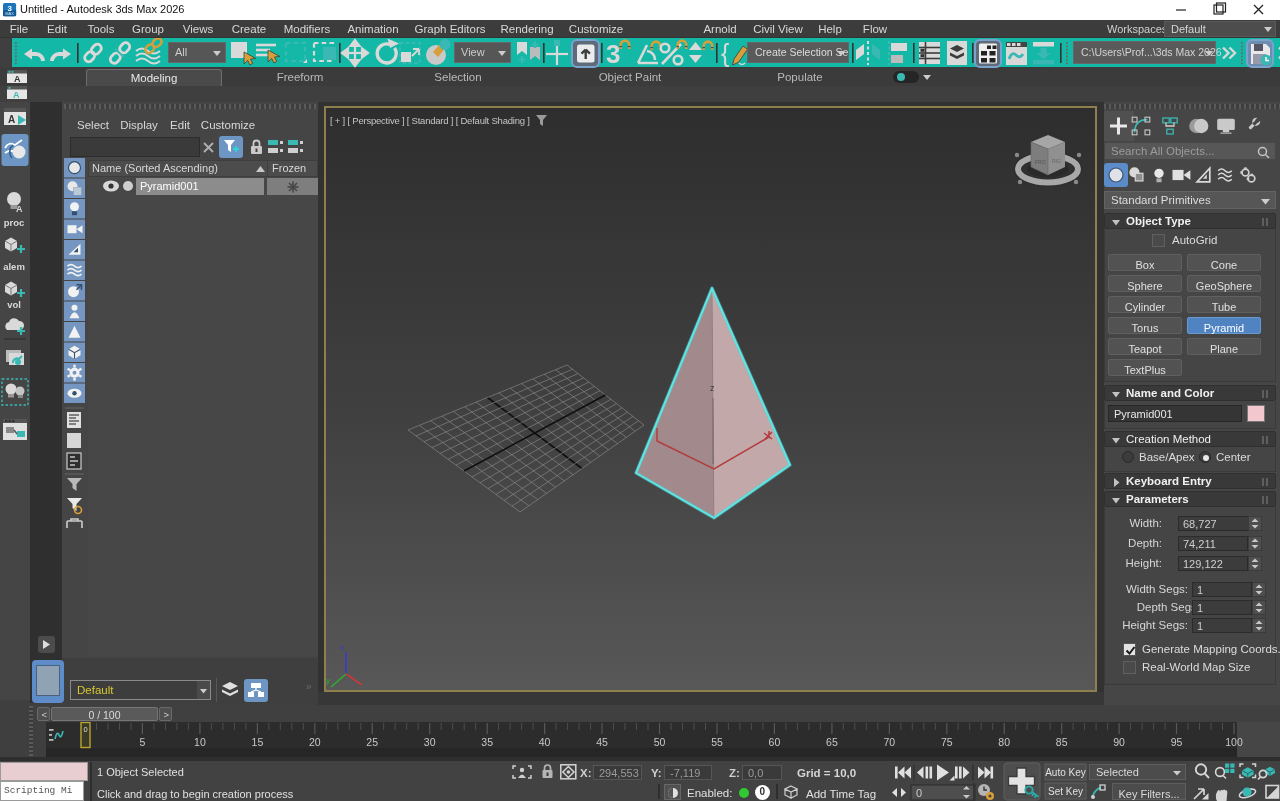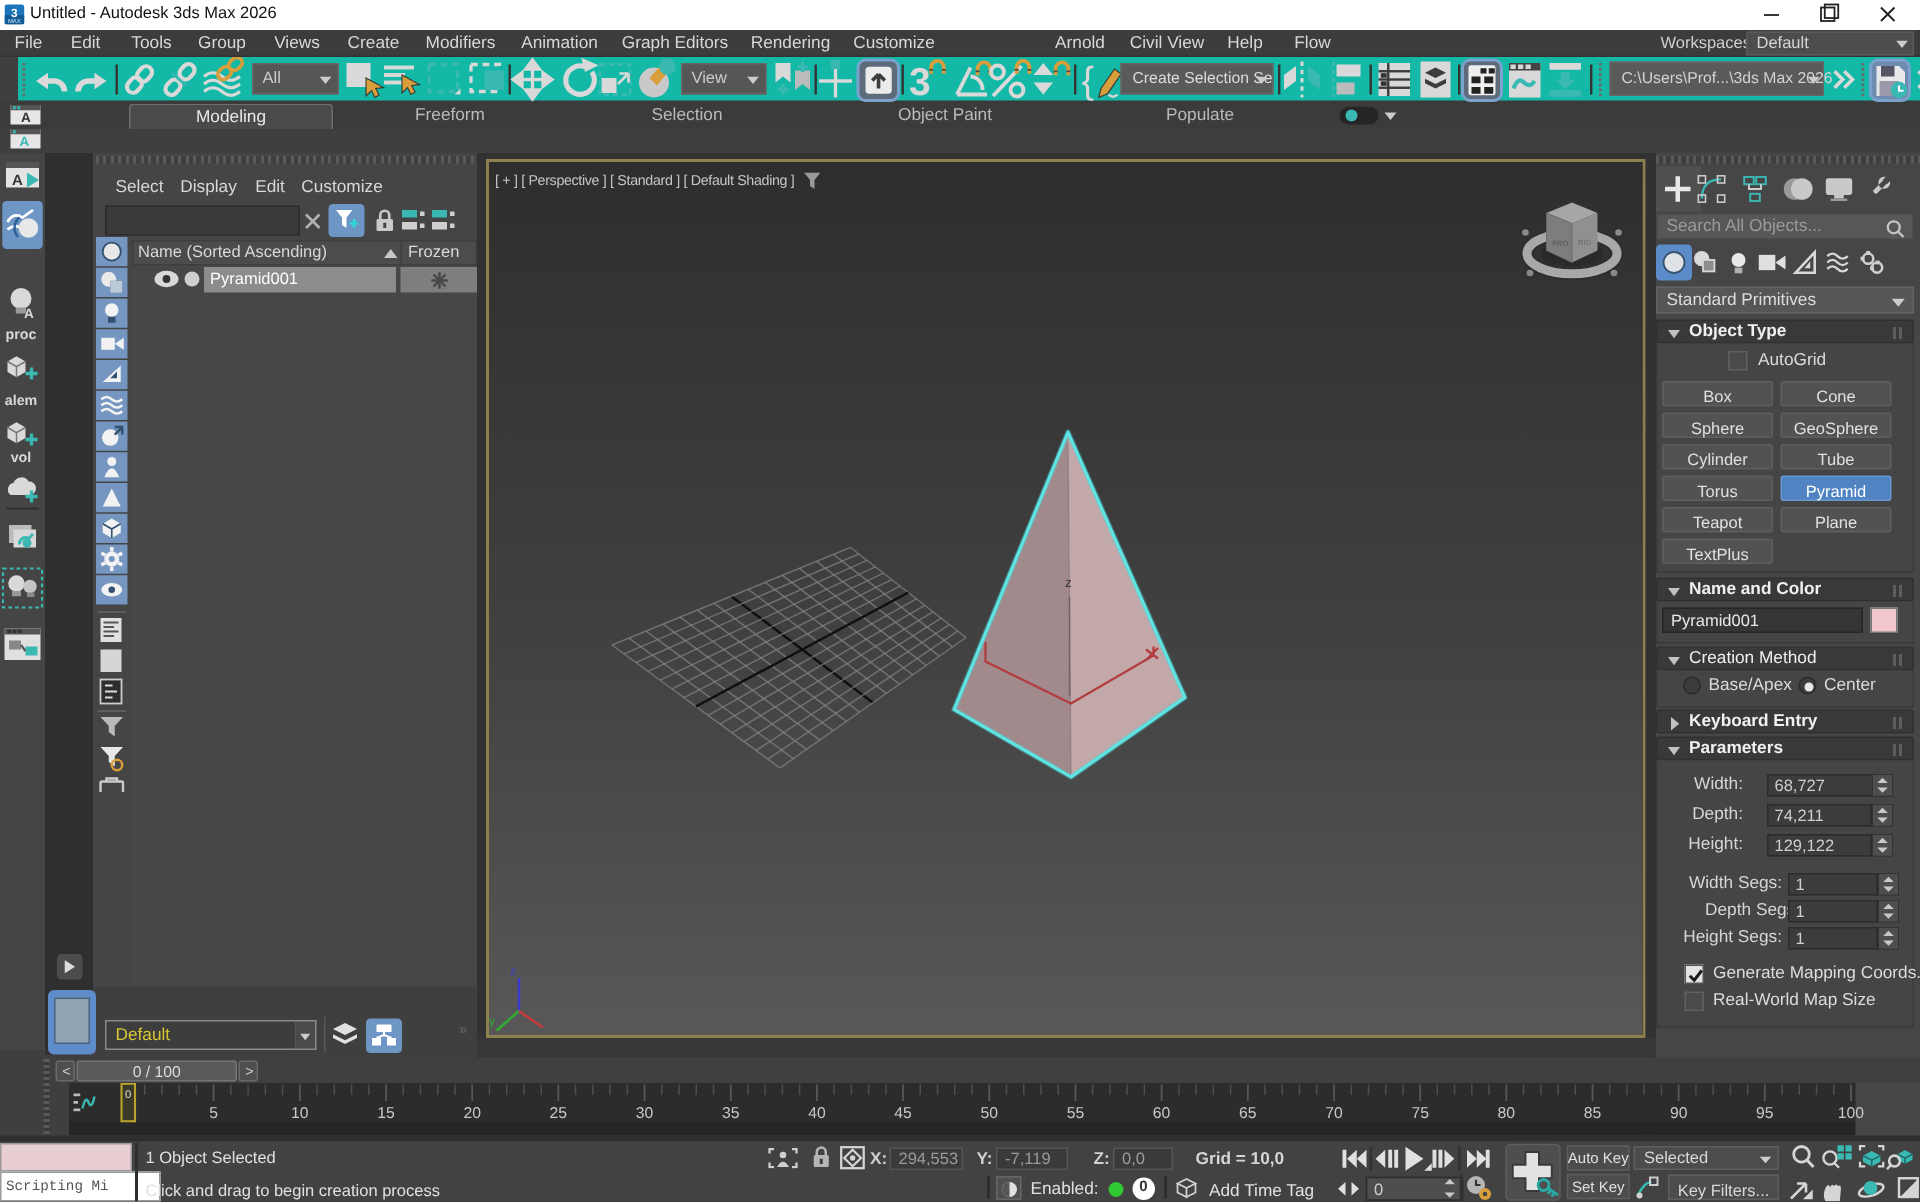--- a/index.html
+++ b/index.html
@@ -965,21 +965,21 @@
       <text x="1004.2" y="23.5" font-size="10.5" fill="#c8c8c8" text-anchor="middle" font-family="Liberation Sans">80</text>
       <text x="1061.7" y="23.5" font-size="10.5" fill="#c8c8c8" text-anchor="middle" font-family="Liberation Sans">85</text>
       <text x="1119.1" y="23.5" font-size="10.5" fill="#c8c8c8" text-anchor="middle" font-family="Liberation Sans">90</text>
       <text x="1176.5" y="23.5" font-size="10.5" fill="#c8c8c8" text-anchor="middle" font-family="Liberation Sans">95</text>
       <text x="1234.0" y="23.5" font-size="10.5" fill="#c8c8c8" text-anchor="middle" font-family="Liberation Sans">100</text>
       <rect x="81" y="0.5" width="9" height="25" fill="#3a3a28" stroke="#b9a32c" stroke-width="1.4"></rect>
       <text x="85.5" y="10" font-size="7.5" fill="#ddd" text-anchor="middle" font-family="Liberation Sans">0</text>
     </svg>
     <div class="abs" style="left:0px;top:761px;width:1280px;height:40px;background:#424242"></div>
     <div class="abs" style="left:0px;top:762px;width:88px;height:19px;background:#e8cdd1;border:1px solid #9a9a9a"></div>
-    <div class="abs" style="left:0px;top:781px;width:107px;height:20px;background:#ffffff;border:1px solid #9a9a9a">
+    <div class="abs" style="left:0px;top:781px;width:84px;height:20px;background:#ffffff;border:1px solid #9a9a9a">
       <span class="tx" style="left:3px;top:3px;font-size:9.5px;color:#555;font-family:'Liberation Mono',monospace">Scripting Mi</span>
     </div>
     <div class="abs" style="left:90px;top:762px;width:2px;height:39px;background:#2e2e2e"></div>
     <span class="tx" style="left:97px;top:766px;font-size:11px;color:#e0e0e0">1 Object Selected</span>
     <span class="tx" style="left:97px;top:788px;font-size:11px;color:#e0e0e0">Click and drag to begin creation process</span>
     <svg class="abs" style="left:512px;top:765px" width="20" height="14" viewBox="0 0 20 14">
       <g stroke="#cfcfcf" stroke-width="1.5" fill="none">
         <path d="M1 4 V1 h3 M16 1 h3 v3 M19 10 v3 h-3 M4 13 H1 v-3"></path>
       </g>
       <circle cx="10" cy="5" r="2.2" fill="#cfcfcf"></circle>

